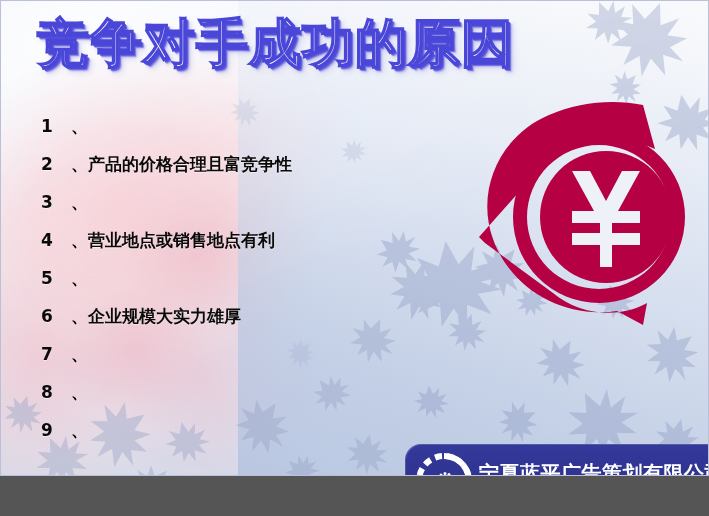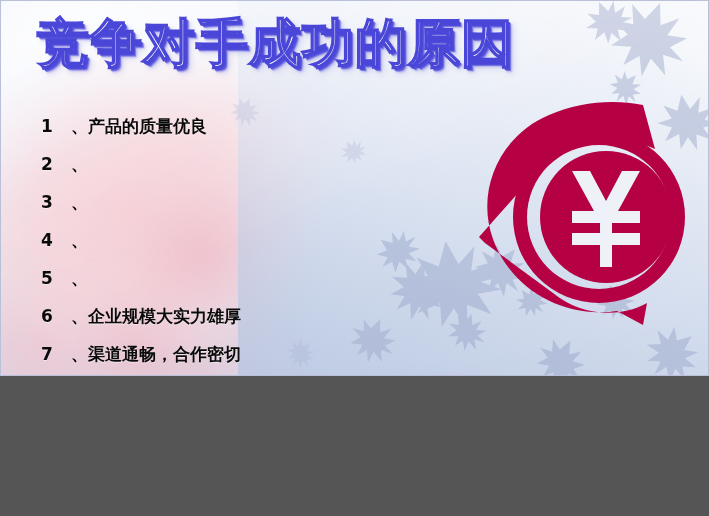--- a/index.html
+++ b/index.html
@@ -1,18 +1,18 @@
 <!DOCTYPE html>
 <html><head>
 <meta charset="utf-8">
 <style>
   html,body{margin:0;padding:0;background:#555;}
   .slide{
     position:relative;
-    width:709px;height:376px;
+    width:709px;height:476px;
     overflow:hidden;
     font-family:"Liberation Sans","DejaVu Sans",sans-serif;
     background:#c4b5fd;
     box-sizing:border-box;
     border:1px solid #b9c0d8;
   }
 
   
   .bg-base{
     position:absolute;inset:0;
@@ -198,47 +198,47 @@
   </div>
 
   <div class="title-wrap">
     <div class="title">竞争对手成功的原因</div>
   </div>
 
   <div class="list">
     <div class="item">
       <span class="num">1</span>
       <span class="sep">、</span>
-      <span class="txt">产品的质量优良</span>
     </div>
     <div class="item">
       <span class="num">2</span>
       <span class="sep">、</span>
+      <span class="txt">产品的价格合理且富竞争性</span>
     </div>
     <div class="item">
       <span class="num">3</span>
       <span class="sep">、</span>
     </div>
     <div class="item">
       <span class="num">4</span>
       <span class="sep">、</span>
+      <span class="txt">营业地点或销售地点有利</span>
     </div>
     <div class="item">
       <span class="num">5</span>
       <span class="sep">、</span>
     </div>
     <div class="item">
       <span class="num">6</span>
       <span class="sep">、</span>
       <span class="txt">企业规模大实力雄厚</span>
     </div>
     <div class="item">
       <span class="num">7</span>
       <span class="sep">、</span>
-      <span class="txt">渠道通畅，合作密切</span>
     </div>
     <div class="item">
       <span class="num">8</span>
       <span class="sep">、</span>
     </div>
     <div class="item">
       <span class="num">9</span>
       <span class="sep">、</span>
     </div>
   </div>

